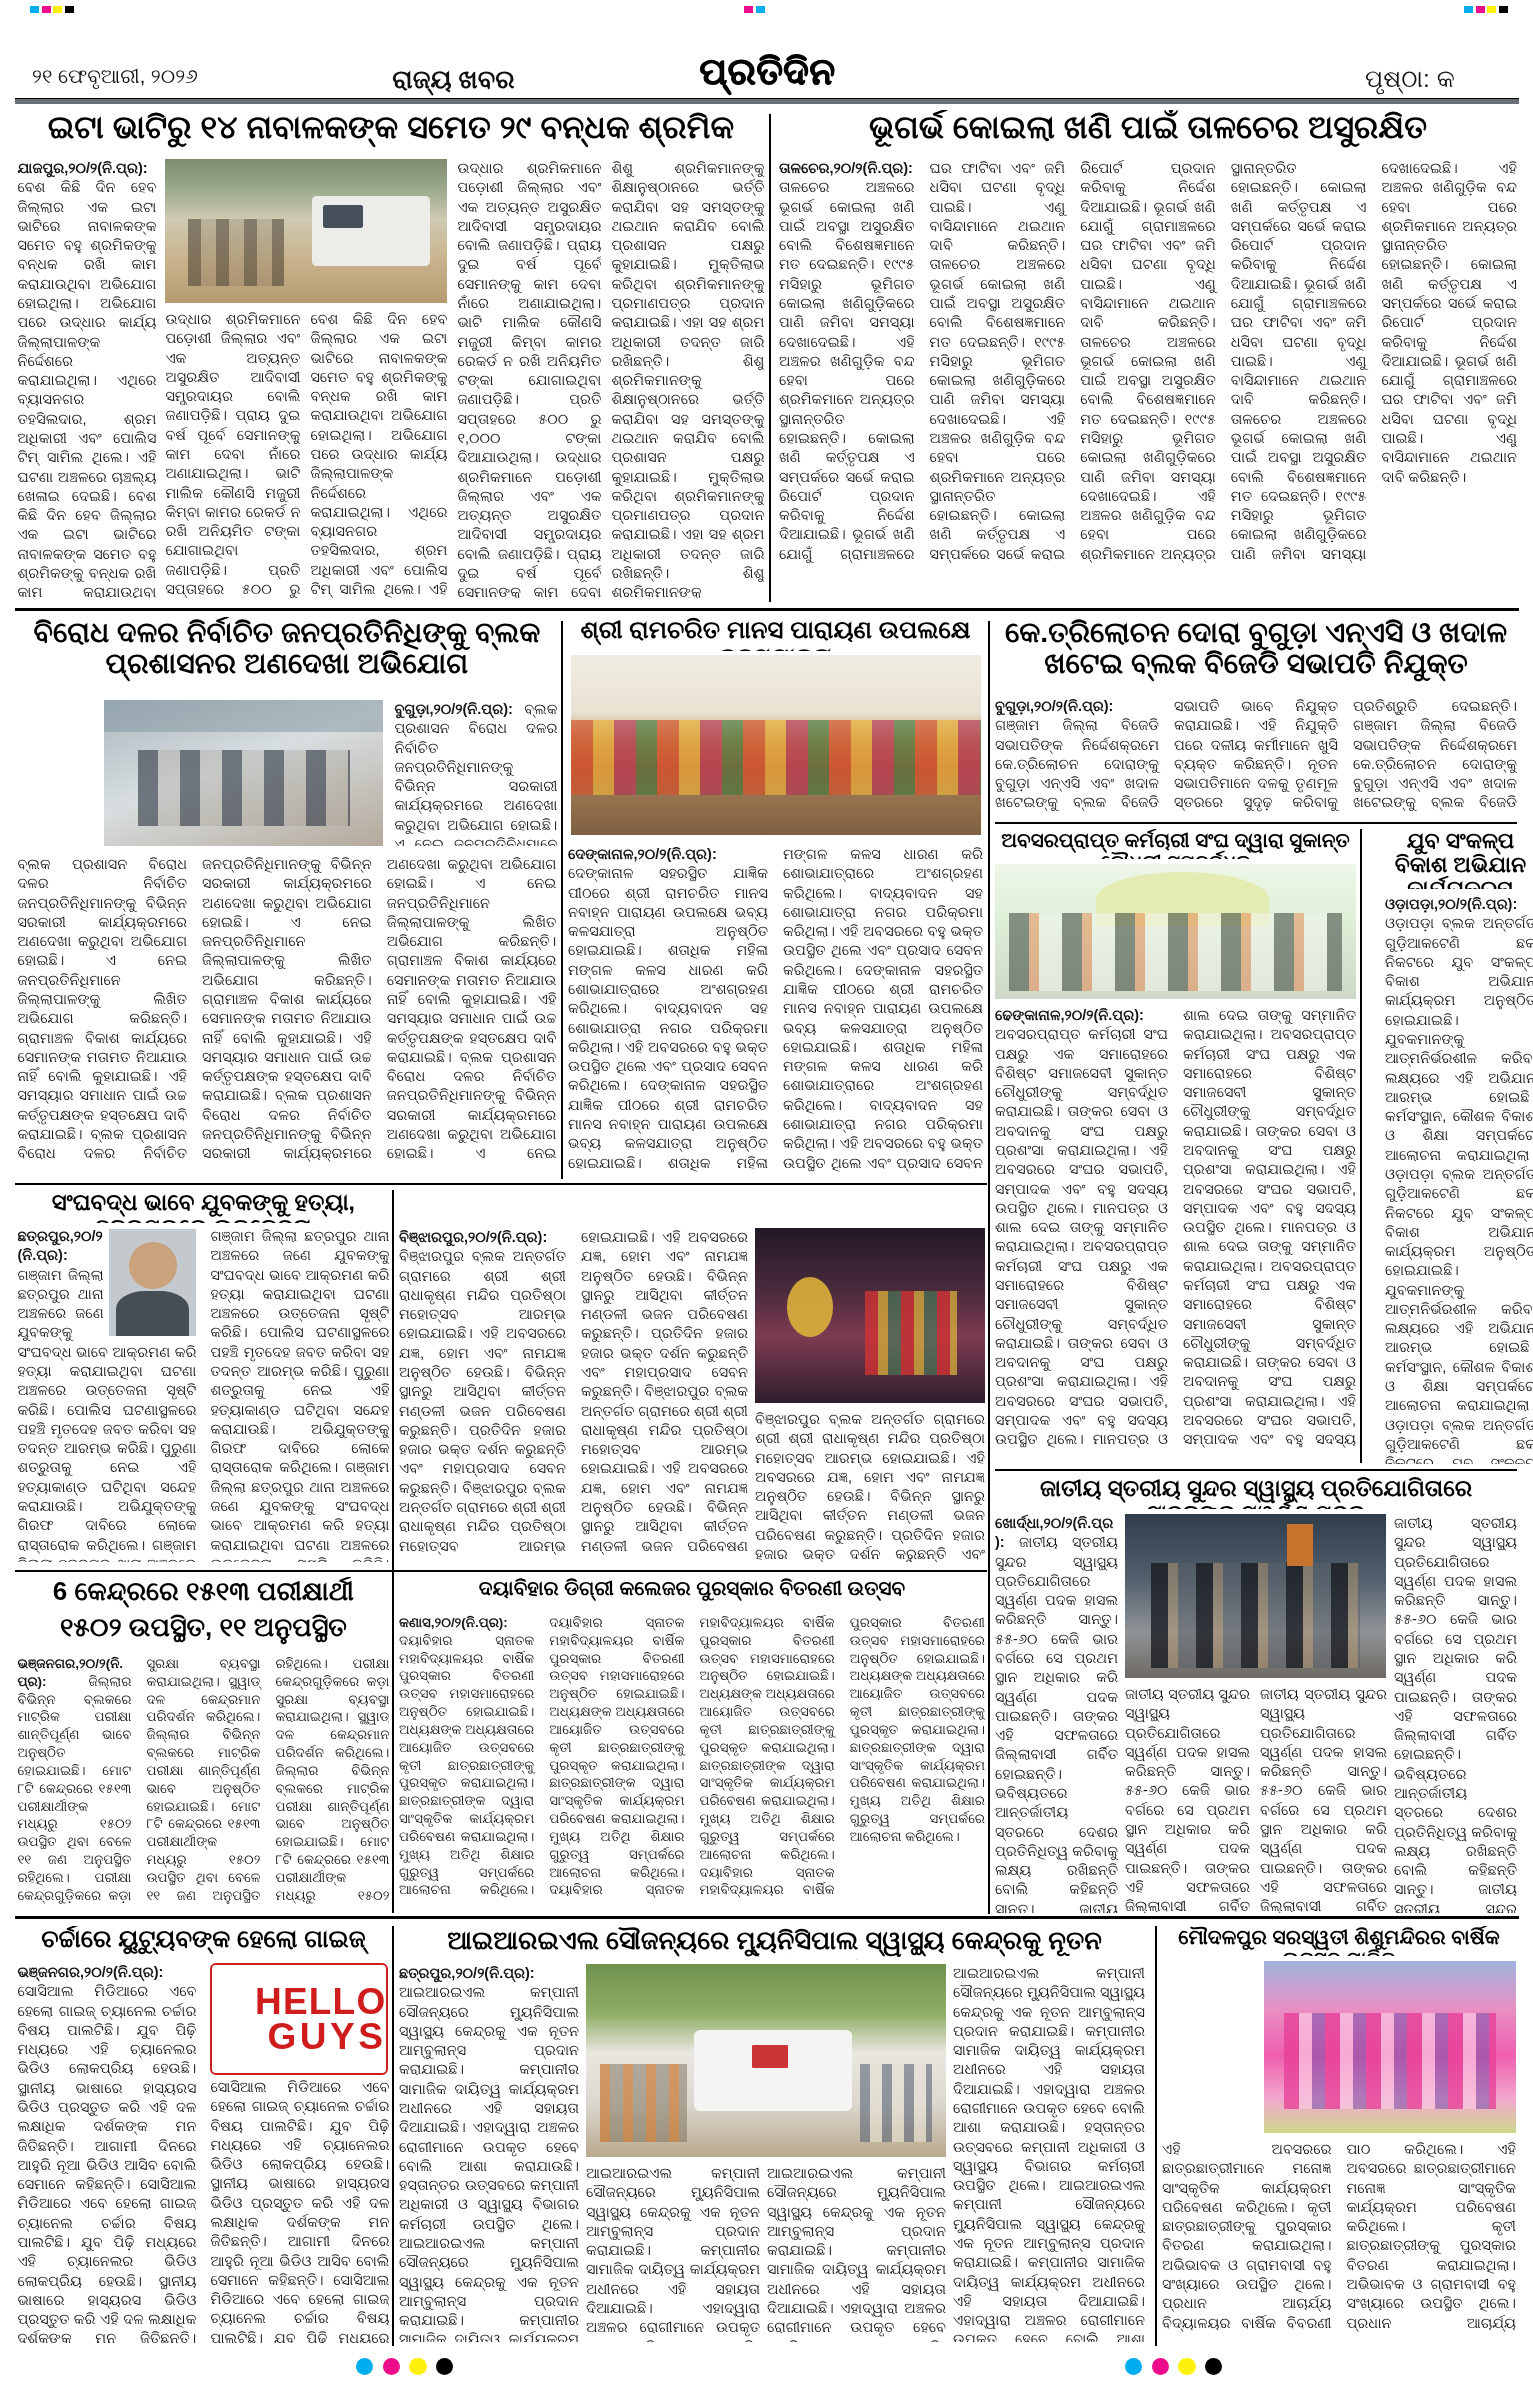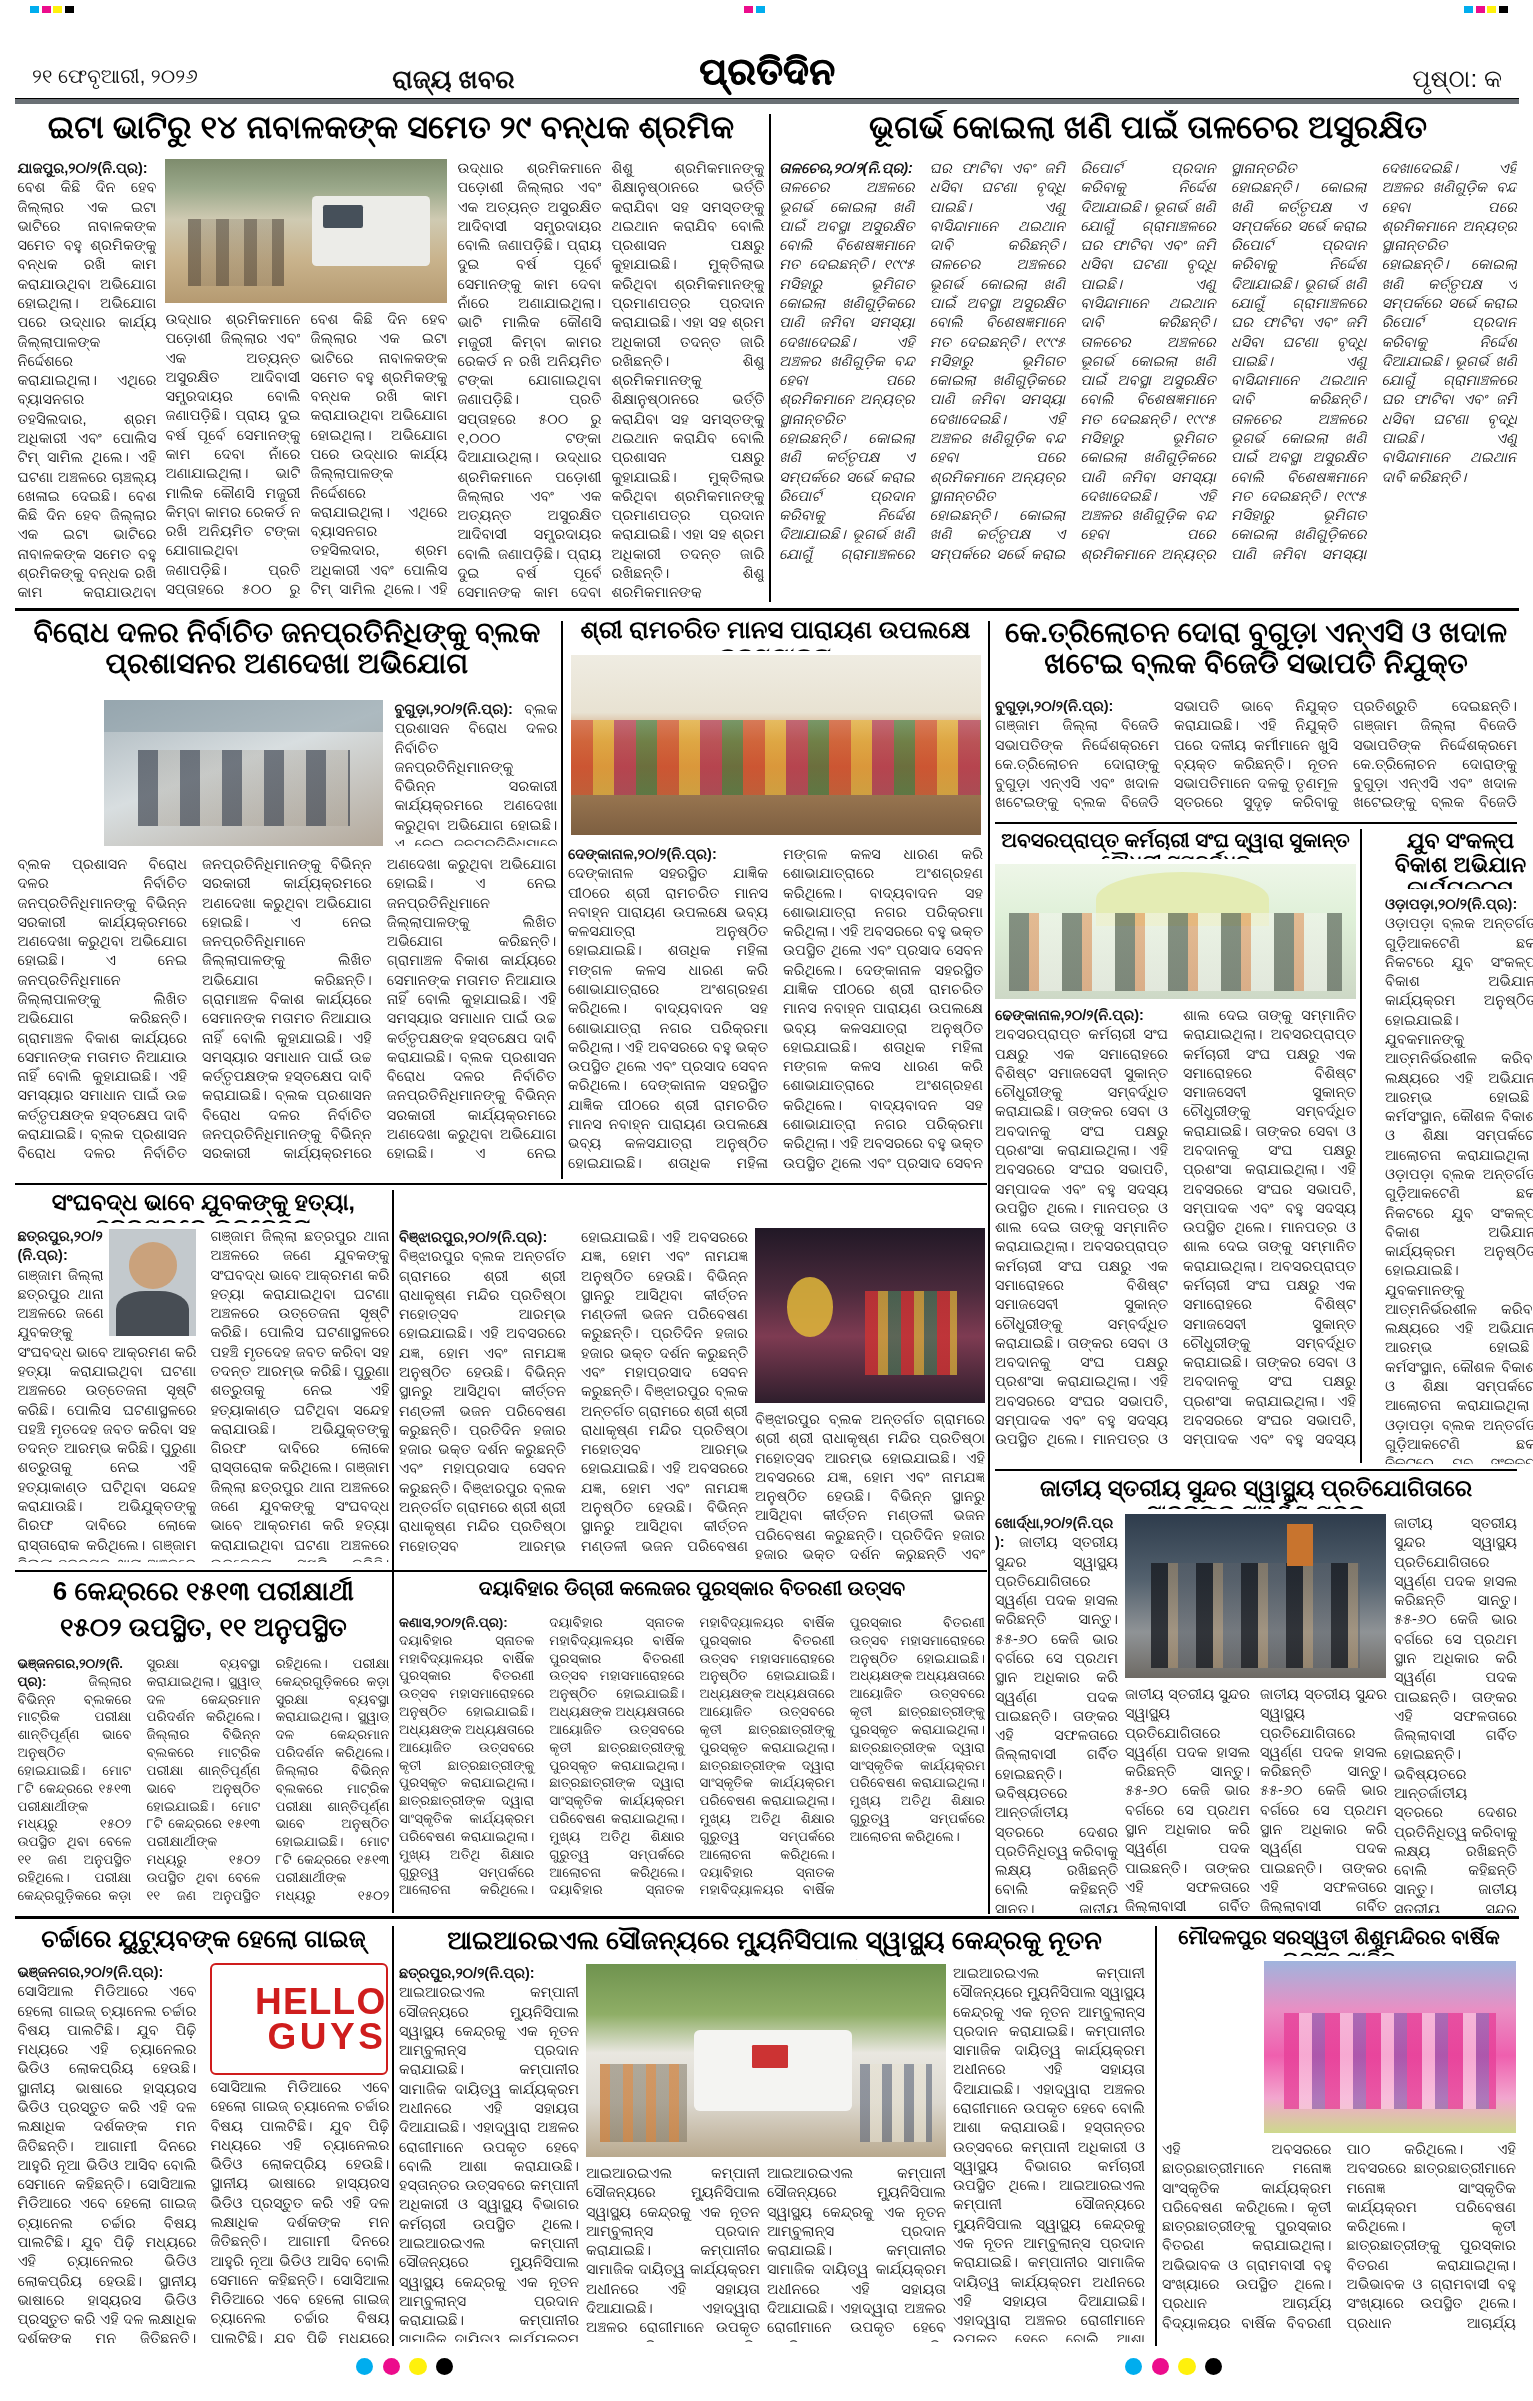--- a/index.html
+++ b/index.html
@@ -5,29 +5,29 @@
   html,body{margin:0;padding:0;background:#e8e8e8;}
   #page{position:relative;width:1533px;height:2401px;background:#ffffff;margin:0 auto;
         font-family:"Liberation Sans","DejaVu Sans",sans-serif;color:#101010;overflow:hidden;}
   .a{position:absolute;}
   .hl{font-weight:bold;text-align:center;line-height:1.1;color:#000;overflow:hidden;}
   .body{font-size:14.5px;line-height:1.33;text-align:justify;overflow:hidden;word-break:break-word;color:#141414;}
   .body .dl{font-weight:bold;}
   .cols2{column-count:2;column-gap:15px;}
   .cols3{column-count:3;column-gap:15px;}
   .cols4{column-count:4;column-gap:15px;}
-  .cols5{column-count:5;column-gap:15px;font-style:italic;}
+  .cols5{column-count:5;column-gap:15px;}
   .vr{background:#000;width:1.7px;}
   .hr{background:#000;}
   .ph{overflow:hidden;position:relative;}
   .regsq{width:9.3px;height:7px;display:inline-block;margin-right:2.3px;}
   .regc{width:17.4px;height:17.4px;border-radius:50%;display:inline-block;margin-right:9.3px;}
   #masthead{font-weight:900;letter-spacing:0.6px;-webkit-text-stroke:0.9px #000;text-align:center;}
   #sectionlabel{font-weight:bold;text-align:center;}
-  #pagelabel{text-align:right;}
+  #pagelabel{}
   .headrule{border-top:1.2px solid #000;background:#6a7075;}
   .hellobox{background:#fff;border:2.3px solid #cf1d1d;border-radius:5.8px;display:flex;flex-direction:column;
             align-items:center;justify-content:center;font-weight:900;color:#cf1d1d;line-height:0.95;}
   .hellobox .hg1{font-size:37px;letter-spacing:1.2px;}
   .hellobox .hg2{font-size:37px;letter-spacing:3.5px;}
   .phshape{position:absolute;}
 </style>
 </head>
 <body>
 

